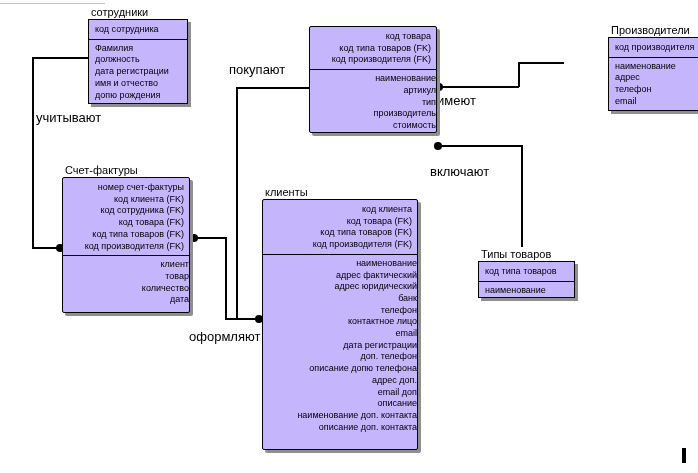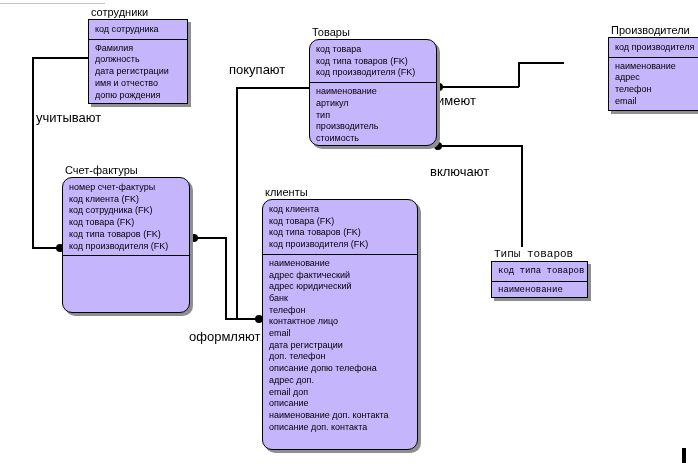--- a/index.html
+++ b/index.html
@@ -20,21 +20,21 @@
     white-space:nowrap;
   }
   .entity-box{
     border:1.5px solid #000;
     background:#c4b5fd;
     box-shadow:3px 3px 0 0 #8f8f8f;
     display:flex;
     flex-direction:column;
     box-sizing:border-box;
   }
-  .entity-box.rounded{border-radius:10px;}
+  .entity-box.rounded{border-radius:2px;text-align:right;}
   .key-section{
     border-bottom:1.5px solid #000;
     padding:4px 5px 3px 6px;
   }
   .attr-section{
     padding:3px 0 3px 6px;
     flex:1;
   }
   .attr-row{
     font-size:9px;
@@ -114,25 +114,30 @@
     <div class="entity-title">Счет-фактуры</div>
     <div class="entity-box rounded" style="width:128px;height:136px;">
       <div class="key-section">
           <div class="attr-row">номер счет-фактуры</div>
           <div class="attr-row">код клиента (FK)</div>
           <div class="attr-row">код сотрудника (FK)</div>
           <div class="attr-row">код товара (FK)</div>
           <div class="attr-row">код типа товаров (FK)</div>
           <div class="attr-row">код производителя (FK)</div>
         </div>
+      <div class="attr-section">
+          <div class="attr-row">клиент</div>
+          <div class="attr-row">товар</div>
+          <div class="attr-row">количество</div>
+          <div class="attr-row">дата</div>
+        </div>
     </div>
   </div>
 
   <div class="entity" style="left:309px;top:26px;">
-    <div class="entity-title">Товары</div>
     <div class="entity-box rounded" style="width:128px;height:107px;">
       <div class="key-section">
           <div class="attr-row">код товара</div>
           <div class="attr-row">код типа товаров (FK)</div>
           <div class="attr-row">код производителя (FK)</div>
         </div>
       <div class="attr-section">
           <div class="attr-row">наименование</div>
           <div class="attr-row">артикул</div>
           <div class="attr-row">тип</div>
@@ -179,21 +184,21 @@
         </div>
       <div class="attr-section">
           <div class="attr-row">наименование</div>
           <div class="attr-row">адрес</div>
           <div class="attr-row">телефон</div>
           <div class="attr-row">email</div>
         </div>
     </div>
   </div>
 
-  <div class="entity" style="left:491px;top:248px;font-family:Liberation Mono, monospace;">
+  <div class="entity" style="left:478px;top:248px;">
     <div class="entity-title">Типы товаров</div>
     <div class="entity-box square" style="width:97px;height:37px;">
       <div class="key-section">
           <div class="attr-row">код типа товаров</div>
         </div>
       <div class="attr-section">
           <div class="attr-row">наименование</div>
         </div>
     </div>
   </div>

